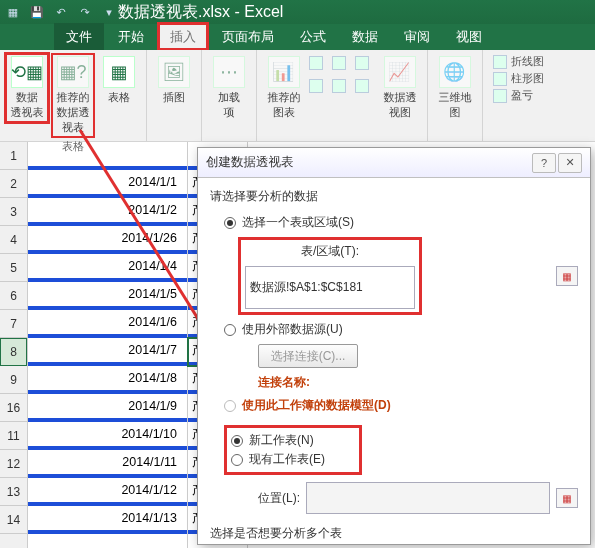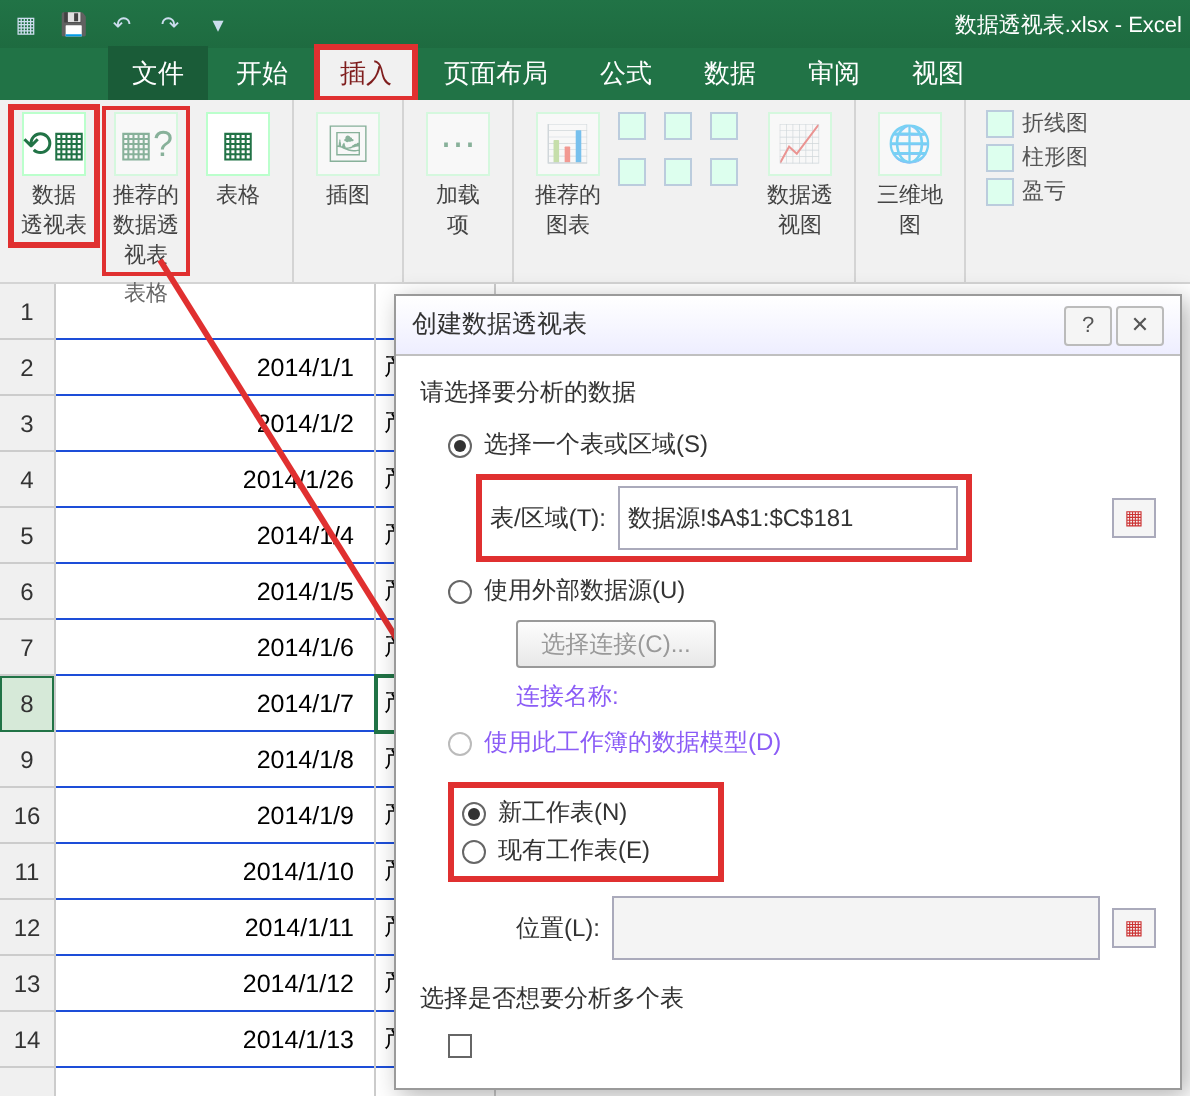--- a/index.html
+++ b/index.html
@@ -2,27 +2,27 @@
 <html><head>
 <meta charset="utf-8">
 <style>
   * { box-sizing: border-box; margin: 0; padding: 0; font-family: "Microsoft YaHei", Arial, sans-serif; }
   body { width: 595px; height: 548px; background: #fff; overflow: hidden; position: relative; font-size: 12px; }
   
   
   .titlebar { height: 24px; background: linear-gradient(#217346,#1e6b40); display: flex; align-items: center; padding: 0 4px; color: #fff; }
   .qat { display: flex; gap: 6px; align-items: center; }
   .qat-btn { width: 18px; height: 18px; display: flex; align-items: center; justify-content: center; color: #cde; font-size: 11px; }
-  .title-text { flex: 1; text-align: right; font-size: 11px; color: #fff; }
+  .title-text { flex: 1; text-align: left; font-size: 16px; color: #fff; }
   
   
   .tabs { height: 26px; background: #217346; display: flex; align-items: flex-end; padding-left: 6px; gap: 2px; }
   .tab { padding: 5px 12px 4px; color: #fff; font-size: 13px; cursor: pointer; }
   .tab.file { background: #1a5c38; margin-left: 48px; }
-  .tab.active { background: #f1f1f1; color: #7f1d1d; }
+  .tab.active { background: #f1f1f1; color: #737373; }
   .tab.hl { outline: 3px solid #e03030; outline-offset: -2px; }
   
   
   .ribbon { height: 92px; background: #f1f1f1; border-bottom: 1px solid #d4d4d4; display: flex; position: relative; }
   .rgroup { border-right: 1px solid #d4d4d4; padding: 4px 6px 0; display: flex; flex-direction: column; justify-content: space-between; }
   .rgroup-row { display: flex; gap: 4px; align-items: flex-start; }
   .rbtn-big { width: 42px; display: flex; flex-direction: column; align-items: center; gap: 2px; font-size: 11px; color: #444; text-align: center; cursor: pointer; padding: 2px 0;}
   .rbtn-big.hl1 { outline: 3px solid #e03030; outline-offset: -1px; }
   .rbtn-big.hl2 { outline: 2px solid #e03030; outline-offset: -1px; }
   .ricon { width: 32px; height: 32px; background: #fff; border: 1px solid #bfc; display: flex; align-items: center; justify-content: center; font-size: 18px; color: #217346; }
@@ -32,48 +32,48 @@
   .small-list div { display: flex; align-items: center; gap: 4px; }
   .mini-icon { width: 14px; height: 14px; background: #dfe; border: 1px solid #bcd; }
   
   
   .grid { display: flex; height: calc(548px - 24px - 26px - 92px - 0px); }
   .rowhdrs { width: 28px; background: #f0f0f0; border-right: 1px solid #ccc; }
   .rowhdr { height: 28px; border-bottom: 1px solid #ccc; display: flex; align-items: center; justify-content: center; font-size: 12px; color: #333; }
   .rowhdr.sel { background: #d6e9d8; border: 1px solid #217346;}
   .colA { width: 160px; border-right: 1px solid #ccc; }
   .colB { width: 60px; border-right: 1px solid #ccc; }
-  .cell { height: 28px; border-bottom: 1px solid #1d4ed8; display: flex; align-items: center; justify-content: center; font-size: 12.5px; }
+  .cell { height: 28px; border-bottom: 4px solid #1d4ed8; display: flex; align-items: center; justify-content: center; font-size: 12.5px; }
   .cell.right { justify-content: flex-end; padding-right: 10px; }
   .cell.active { outline: 2px solid #217346; outline-offset: -1px; background: #fff; }
   
   
   .arrow-svg { position: absolute; top: 60px; left: 30px; pointer-events: none; z-index: 5; }
   
   
   .dialog { position: absolute; top: 147px; left: 197px; width: 394px; height: 398px; background: #fff; border: 1px solid #9a9a9a; box-shadow: 3px 3px 12px rgba(0,0,0,.3); z-index: 20; font-size: 12px; }
   .dlg-title { height: 30px; background: linear-gradient(#fff,#eef); border-bottom: 1px solid #c0c0c0; display: flex; align-items: center; padding: 0 8px; }
   .dlg-title-text { flex: 1; color: #333; font-size: 12.5px; }
   .dlg-sys { display: flex; gap: 2px; }
   .dlg-sysbtn { width: 24px; height: 20px; border: 1px solid #bbb; background: #f5f5f5; display: flex; align-items: center; justify-content: center; font-size: 11px; color: #555; cursor: pointer; border-radius: 2px;}
   .dlg-body { padding: 10px 12px 6px; color: #333; }
   .dlg-sec { margin-bottom: 8px; }
   .dlg-sec-title { font-size: 12px; margin-bottom: 6px; }
   .dlg-row { display: flex; align-items: center; gap: 6px; padding: 3px 0 3px 14px; }
   .dlg-row.indent2 { padding-left: 48px; }
-  .dlg-row.dim { color: #8b5cf6; }
+  .dlg-row.dim { color: #c2410c; font-weight: bold; }
   .radio { width: 12px; height: 12px; border: 1px solid #666; border-radius: 50%; display: inline-flex; align-items: center; justify-content: center; flex-shrink: 0;}
   .radio.on::after { content: ""; width: 6px; height: 6px; background: #333; border-radius: 50%; }
   .chk { width: 12px; height: 12px; border: 1px solid #666; flex-shrink: 0;}
-  .txtbox { flex: 1; border: 1px solid #aab; height: 32px; padding: 1px 4px; background: #fff; font-size: 12px; display:flex; align-items:center;}
+  .txtbox { flex: 1; border: 1px solid #aab; height: 32px; padding: 12px 4px; background: #fff; font-size: 12px; display:flex; align-items:center;}
   .txtbox.dim { background: #f4f4f4; color: #999;}
   .rangebtn { width: 22px; height: 20px; border: 1px solid #aab; background: #f5f5f5; display: flex; align-items: center; justify-content: center; font-size: 10px; flex-shrink:0; color:#c33;}
   .btn { min-width: 72px; height: 24px; border: 1px solid #999; background: linear-gradient(#fdfdfd,#e8e8e8); display: flex; align-items: center; justify-content: center; font-size: 12px; cursor: pointer; border-radius: 2px;}
   .btn.dim { color: #999; }
-  .hl-box { border: 3px solid #e03030; padding: 3px 4px; display: inline-flex; align-items: center; gap: 6px; }
+  .hl-box { border: 3px solid #e03030; padding: 3px 4px; display: inline-flex; align-items: center; gap: 6px; flex-direction: column; }
   .hl-box-wide { border: 3px solid #e03030; padding: 4px 4px; display: flex; flex-direction: column; gap: 2px; width: 138px;}
 </style>
 </head>
 <body>
 
 <div class="titlebar">
   <div class="qat">
     <div class="qat-btn">▦</div>
     <div class="qat-btn">💾</div>
     <div class="qat-btn">↶</div>

